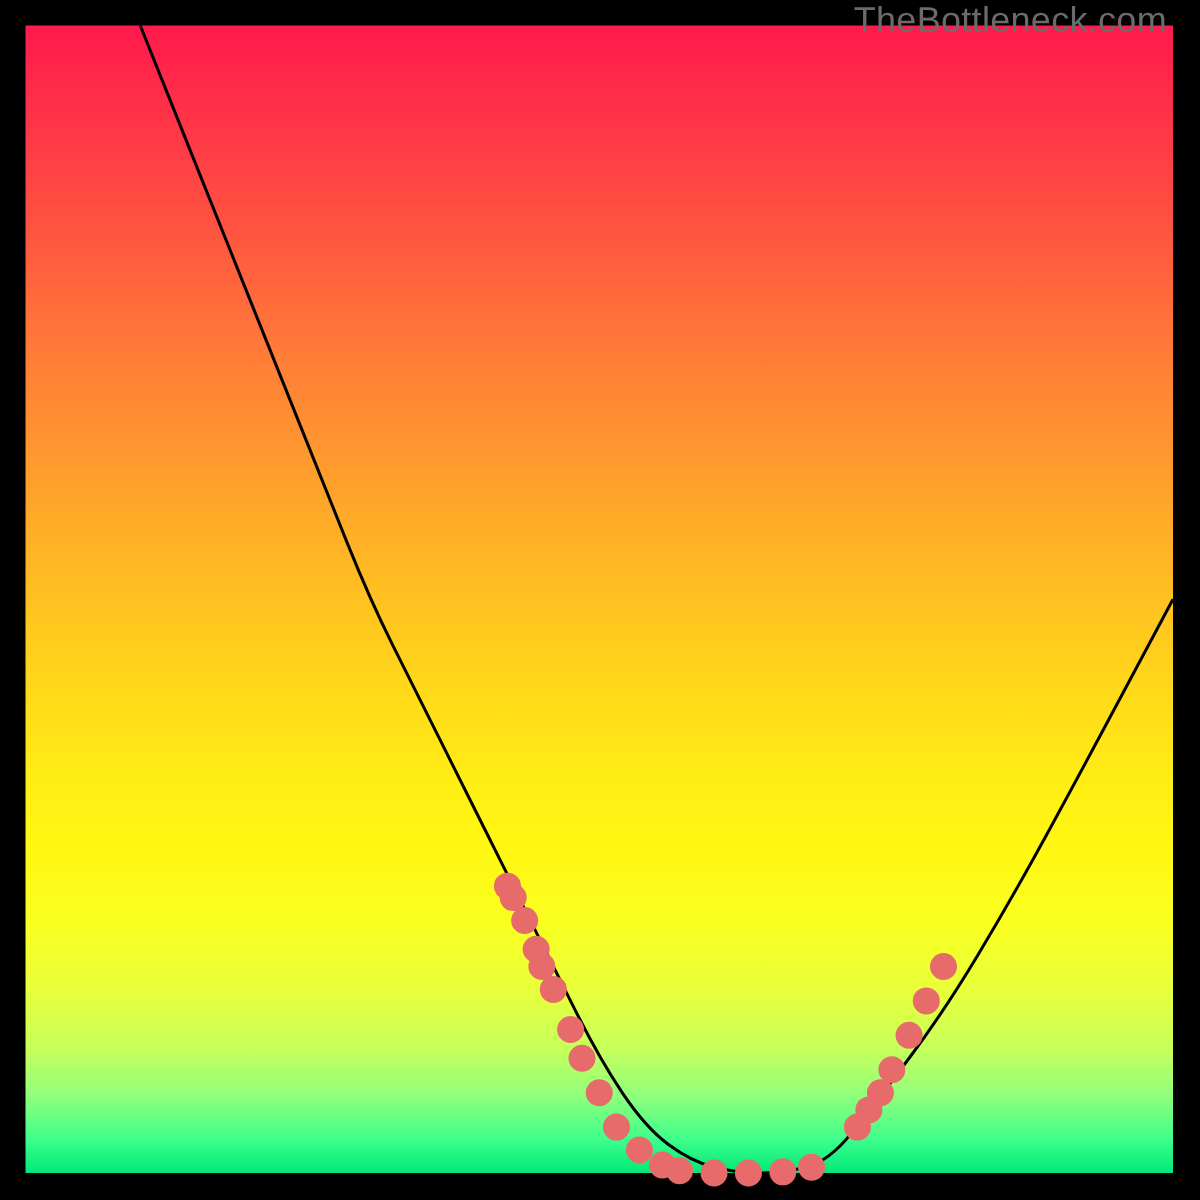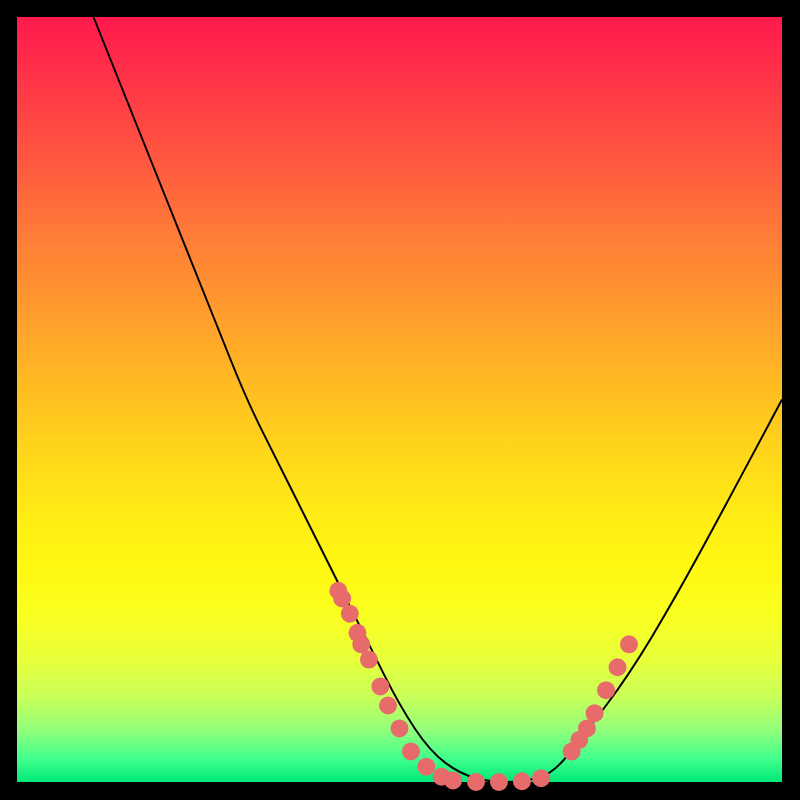--- a/index.html
+++ b/index.html
@@ -83,13 +83,14 @@
           <circle cx="554.63" cy="734.40" r="9" fill="#e86b6b"></circle>
           <circle cx="562.27" cy="722.92" r="9" fill="#e86b6b"></circle>
           <circle cx="569.92" cy="711.45" r="9" fill="#e86b6b"></circle>
           <circle cx="577.58" cy="696.15" r="9" fill="#e86b6b"></circle>
           <circle cx="589.05" cy="673.20" r="9" fill="#e86b6b"></circle>
           <circle cx="600.52" cy="650.25" r="9" fill="#e86b6b"></circle>
           <circle cx="612.00" cy="627.30" r="9" fill="#e86b6b"></circle>
         </g>
     </svg>
   </div>
+  <div id="watermark">TheBottleneck.com</div>
 </div>
 
 </body></html>

